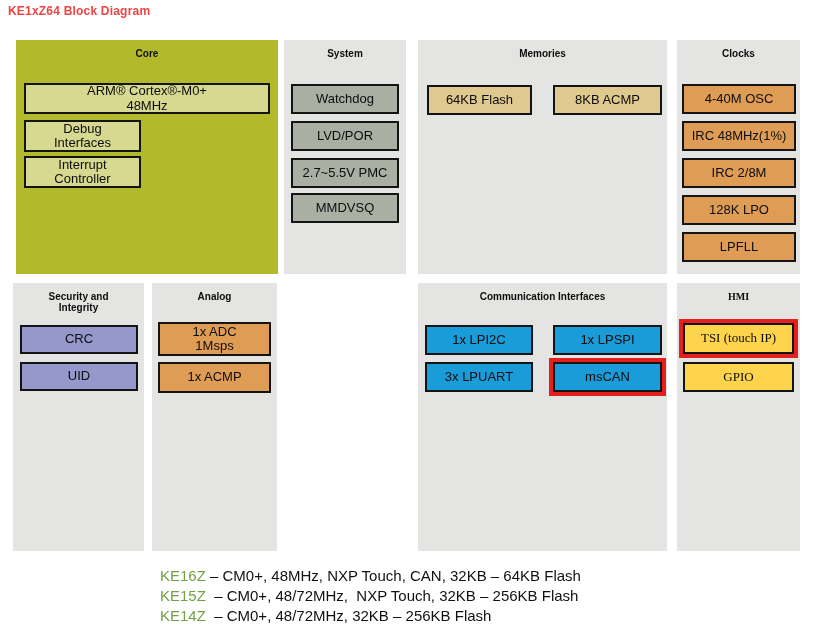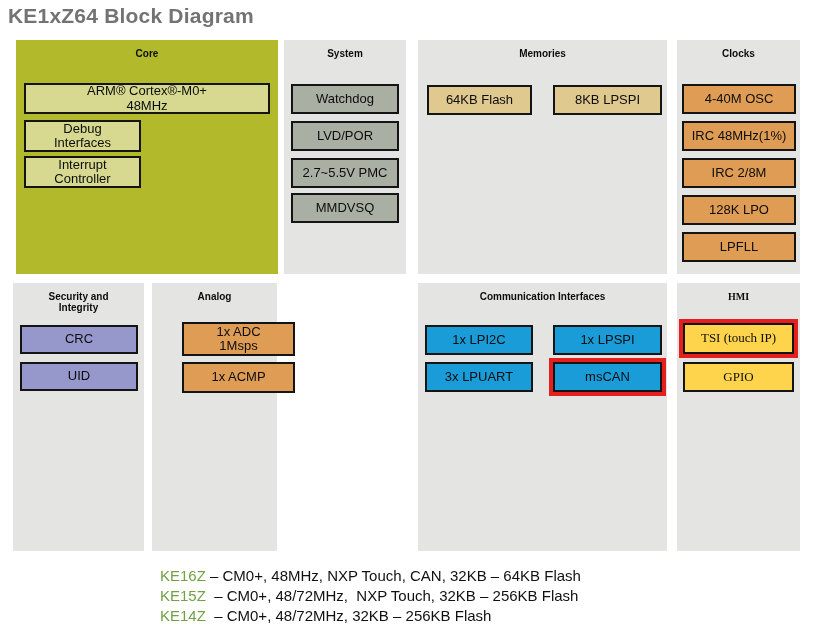--- a/index.html
+++ b/index.html
@@ -3,21 +3,21 @@
 <meta charset="utf-8">
 <style>
   html, body { margin: 0; padding: 0; background: #ffffff; }
   #stage {
     position: relative; width: 815px; height: 633px;
     font-family: "Liberation Sans", "DejaVu Sans", sans-serif;
     color: #111; overflow: hidden; background: #ffffff;
   }
   .page-title {
     position: absolute; left: 8px; top: 4px;
-    font-size: 21px; font-weight: bold; color: #737373;
+    font-size: 12px; font-weight: bold; color: #ef4444;
     letter-spacing: 0.2px;
   }
   .panel { position: absolute; background: var(--panel_bg); }
   .panel .ptitle {
     position: absolute; left: 0; right: 0; top: 9px;
     text-align: center; font-size: 10px; font-weight: bold;
     line-height: 1.08; white-space: pre-line; color: #0d0d0d;
   }
   .box {
     position: absolute; box-sizing: border-box;
@@ -58,21 +58,21 @@
   
   #p-clocks .box { background: var(--clock_box); left: 5px; width: 114px; height: 30px; }
   .b-clk0 { top: 44px; } .b-clk1 { top: 81px; } .b-clk2 { top: 118px; }
   .b-clk3 { top: 155px; } .b-clk4 { top: 192px; }
 
   
   #p-security .box { background: var(--security_box); left: 7px; width: 118px; height: 29px; }
   .b-sec0 { top: 42px; } .b-sec1 { top: 79px; }
 
   
-  #p-analog .box { background: var(--analog_box); left: 6px; width: 113px; margin-left: 24px; }
+  #p-analog .box { background: var(--analog_box); left: 6px; width: 113px; }
   .b-ana0 { top: 39px; height: 34px; }
   .b-ana1 { top: 79px; height: 31px; }
 
   
   #p-timers .box { background: var(--timer_box); left: 6px; width: 109px; height: 30px; border-color: #2a2a2a; }
   .b-tmr0 { top: 40px; } .b-tmr1 { top: 77px; } .b-tmr2 { top: 114px; }
   .b-tmr3 { top: 151px; } .b-tmr4 { top: 188px; } .b-tmr5 { top: 225px; }
 
   
   #p-comm .box { background: var(--comm_box); height: 30px; }
@@ -112,21 +112,21 @@
     <div class="ptitle">System</div>
     <div class="box b-sys0">Watchdog</div>
     <div class="box b-sys1">LVD/POR</div>
     <div class="box b-sys2">2.7~5.5V PMC</div>
     <div class="box b-sys3">MMDVSQ</div>
   </div>
 
   <div class="panel" id="p-memories">
     <div class="ptitle">Memories</div>
     <div class="box b-mem0">64KB Flash</div>
-    <div class="box b-mem1">8KB LPSPI</div>
+    <div class="box b-mem1">8KB ACMP</div>
   </div>
 
   <div class="panel" id="p-clocks">
     <div class="ptitle">Clocks</div>
     <div class="box b-clk0">4-40M OSC</div>
     <div class="box b-clk1">IRC 48MHz(1%)</div>
     <div class="box b-clk2">IRC 2/8M</div>
     <div class="box b-clk3">128K LPO</div>
     <div class="box b-clk4">LPFLL</div>
   </div>

